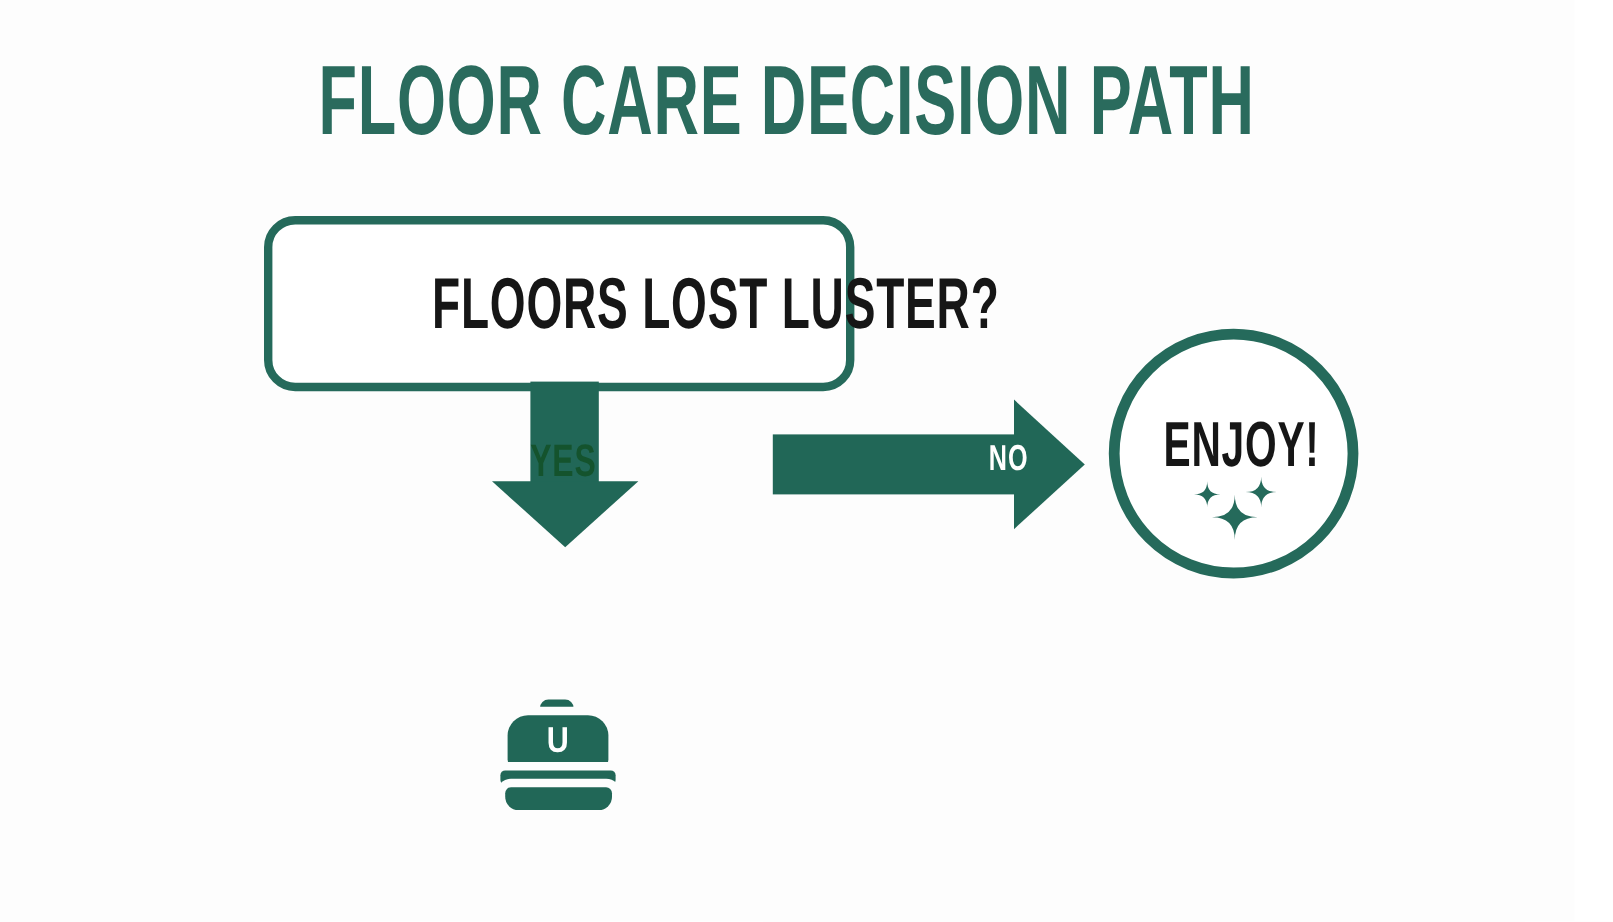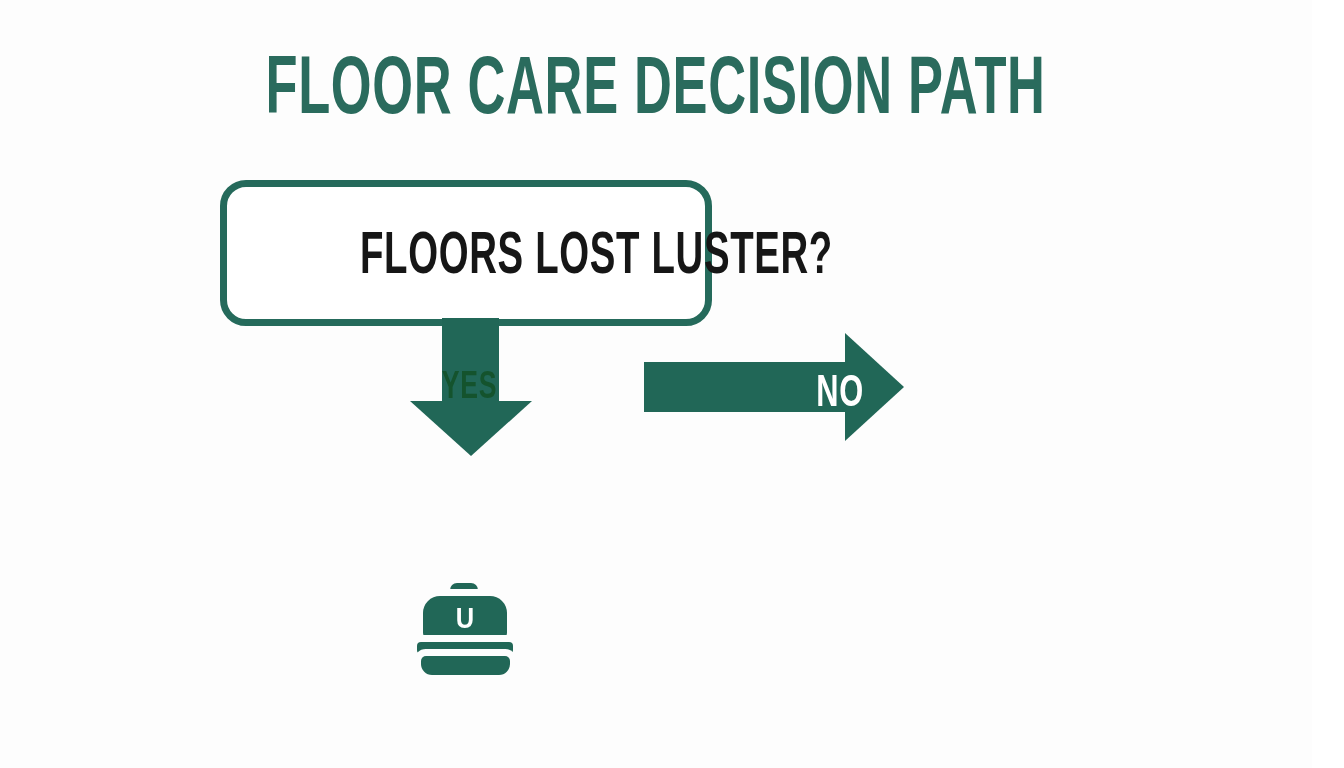--- a/index.html
+++ b/index.html
@@ -92,21 +92,21 @@
     width: 0; height: 0;
     border-top: 54px solid transparent;
     border-bottom: 54px solid transparent;
     border-left: 59px solid #216757;
   }
   .no-label {
     position: absolute;
     left: 805px; top: 366px; width: 70px;
     text-align: center;
     color: #ffffff;
-    font-size: 44px;
+    font-size: 30px;
   }
 
   
   .outcome-circle {
     position: absolute;
     left: 924px; top: 274px;
     box-sizing: border-box;
     width: 208px; height: 208px;
     border: 9px solid #256a5b;
     border-radius: 50%;
@@ -179,20 +179,30 @@
   <div class="yes-label">
     <span class="cond sx70">YES</span>
   </div>
 
   <div class="no-shaft"></div>
   <div class="no-head"></div>
   <div class="no-label">
     <span class="cond sx70">NO</span>
   </div>
 
+  <div class="outcome-circle">
+    <div class="outcome-label">
+      <span class="cond sx64">ENJOY!</span>
+    </div>
+    <svg class="sparkles" width="80" height="60" viewBox="0 0 80 60" aria-hidden="true">
+      <path fill="#256a5b" d="M 18 7 Q 18 18 29 18 Q 18 18 18 29 Q 18 18 7 18 Q 18 18 18 7 Z"></path>
+      <path fill="#256a5b" d="M 41 18 Q 41 37 60 37 Q 41 37 41 56 Q 41 37 22 37 Q 41 37 41 18 Z"></path>
+      <path fill="#256a5b" d="M 63 3 Q 63 16 76 16 Q 63 16 63 29 Q 63 16 50 16 Q 63 16 63 3 Z"></path>
+    </svg>
+  </div>
 
 
   <div>
     <div class="buffer-part buffer-knob"></div>
     <div class="buffer-part buffer-body">
       <span class="buffer-letter">U</span>
     </div>
     <div class="buffer-part buffer-pad"></div>
     <div class="buffer-part buffer-base"></div>
   </div>

